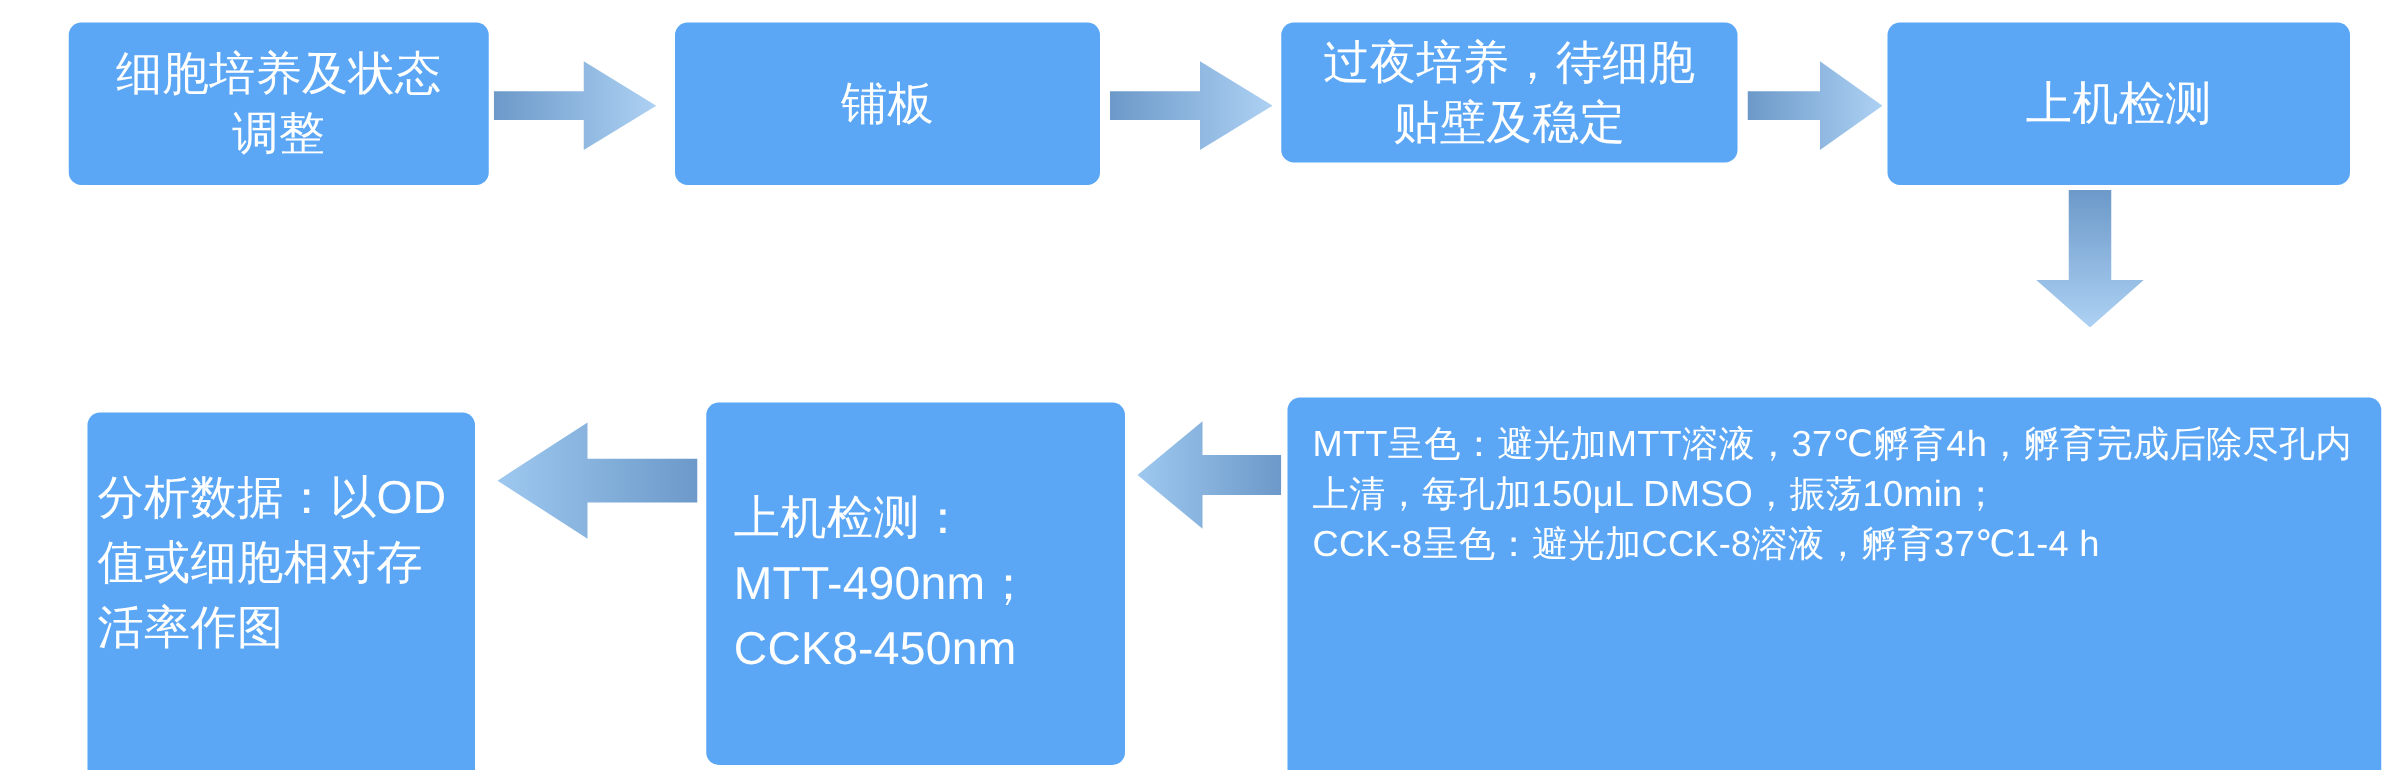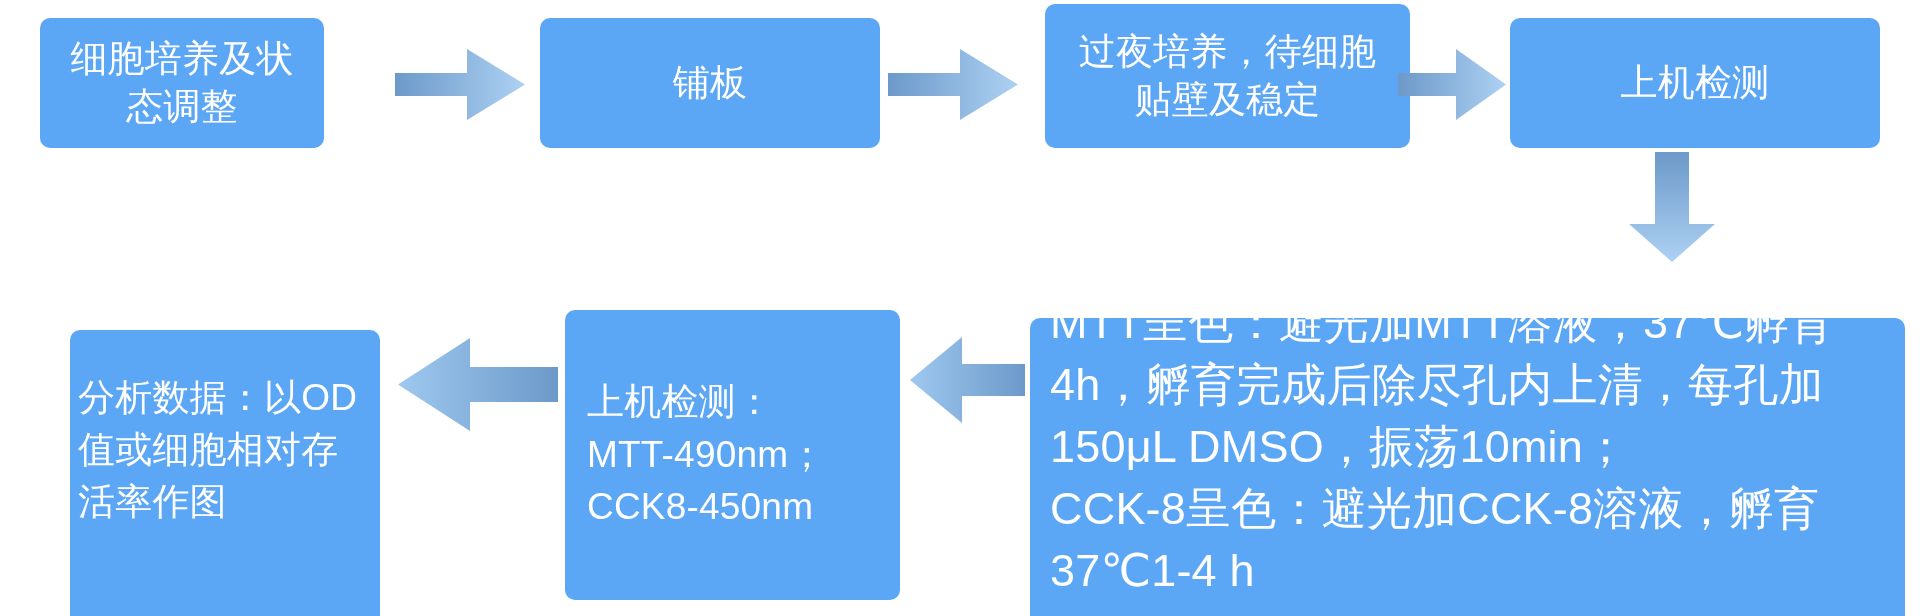--- a/index.html
+++ b/index.html
@@ -36,50 +36,49 @@
     justify-content: center;
     text-align: center;
   }
   .node.left {
     justify-content: flex-start;
     text-align: left;
   }
 
   
   #node-cell-culture {
-    left: 40px;  top: 18px;  width: 284px;  height: 130px;
+    left: 55px;  top: 18px;  width: 336px;  height: 130px;
     font-size: 37px;
     padding: 0 26px;
   }
   #node-plating {
     left: 540px; top: 18px;  width: 340px;  height: 130px;
     font-size: 37px;
   }
   #node-overnight {
-    left: 1025px; top: 4px; width: 365px;  height: 144px;
+    left: 1025px; top: 18px; width: 365px;  height: 112px;
     font-size: 37px;
     padding: 0 20px;
-    margin-left: 20px;
   }
   #node-drug {
     left: 1510px; top: 18px; width: 370px;  height: 130px;
     font-size: 37px;
   }
 
   
   #node-mtt {
     left: 1030px; top: 318px; width: 875px; height: 298px;
-    font-size: 45px;
+    font-size: 29px;
     padding: 18px 16px 14px 20px;
-    align-items: flex-end;
+    align-items: flex-start;
     line-height: 1.38;
     border-radius: 10px 10px 0 0;
   }
   #node-readout {
-    left: 565px; top: 310px; width: 335px; height: 290px;
+    left: 565px; top: 322px; width: 335px; height: 290px;
     font-size: 37px;
     padding: 0 22px;
     line-height: 1.42;
   }
   #node-analysis {
     left: 70px; top: 330px; width: 310px; height: 286px;
     font-size: 37px;
     padding: 0 8px;
     line-height: 1.40;
     align-items: flex-start;

